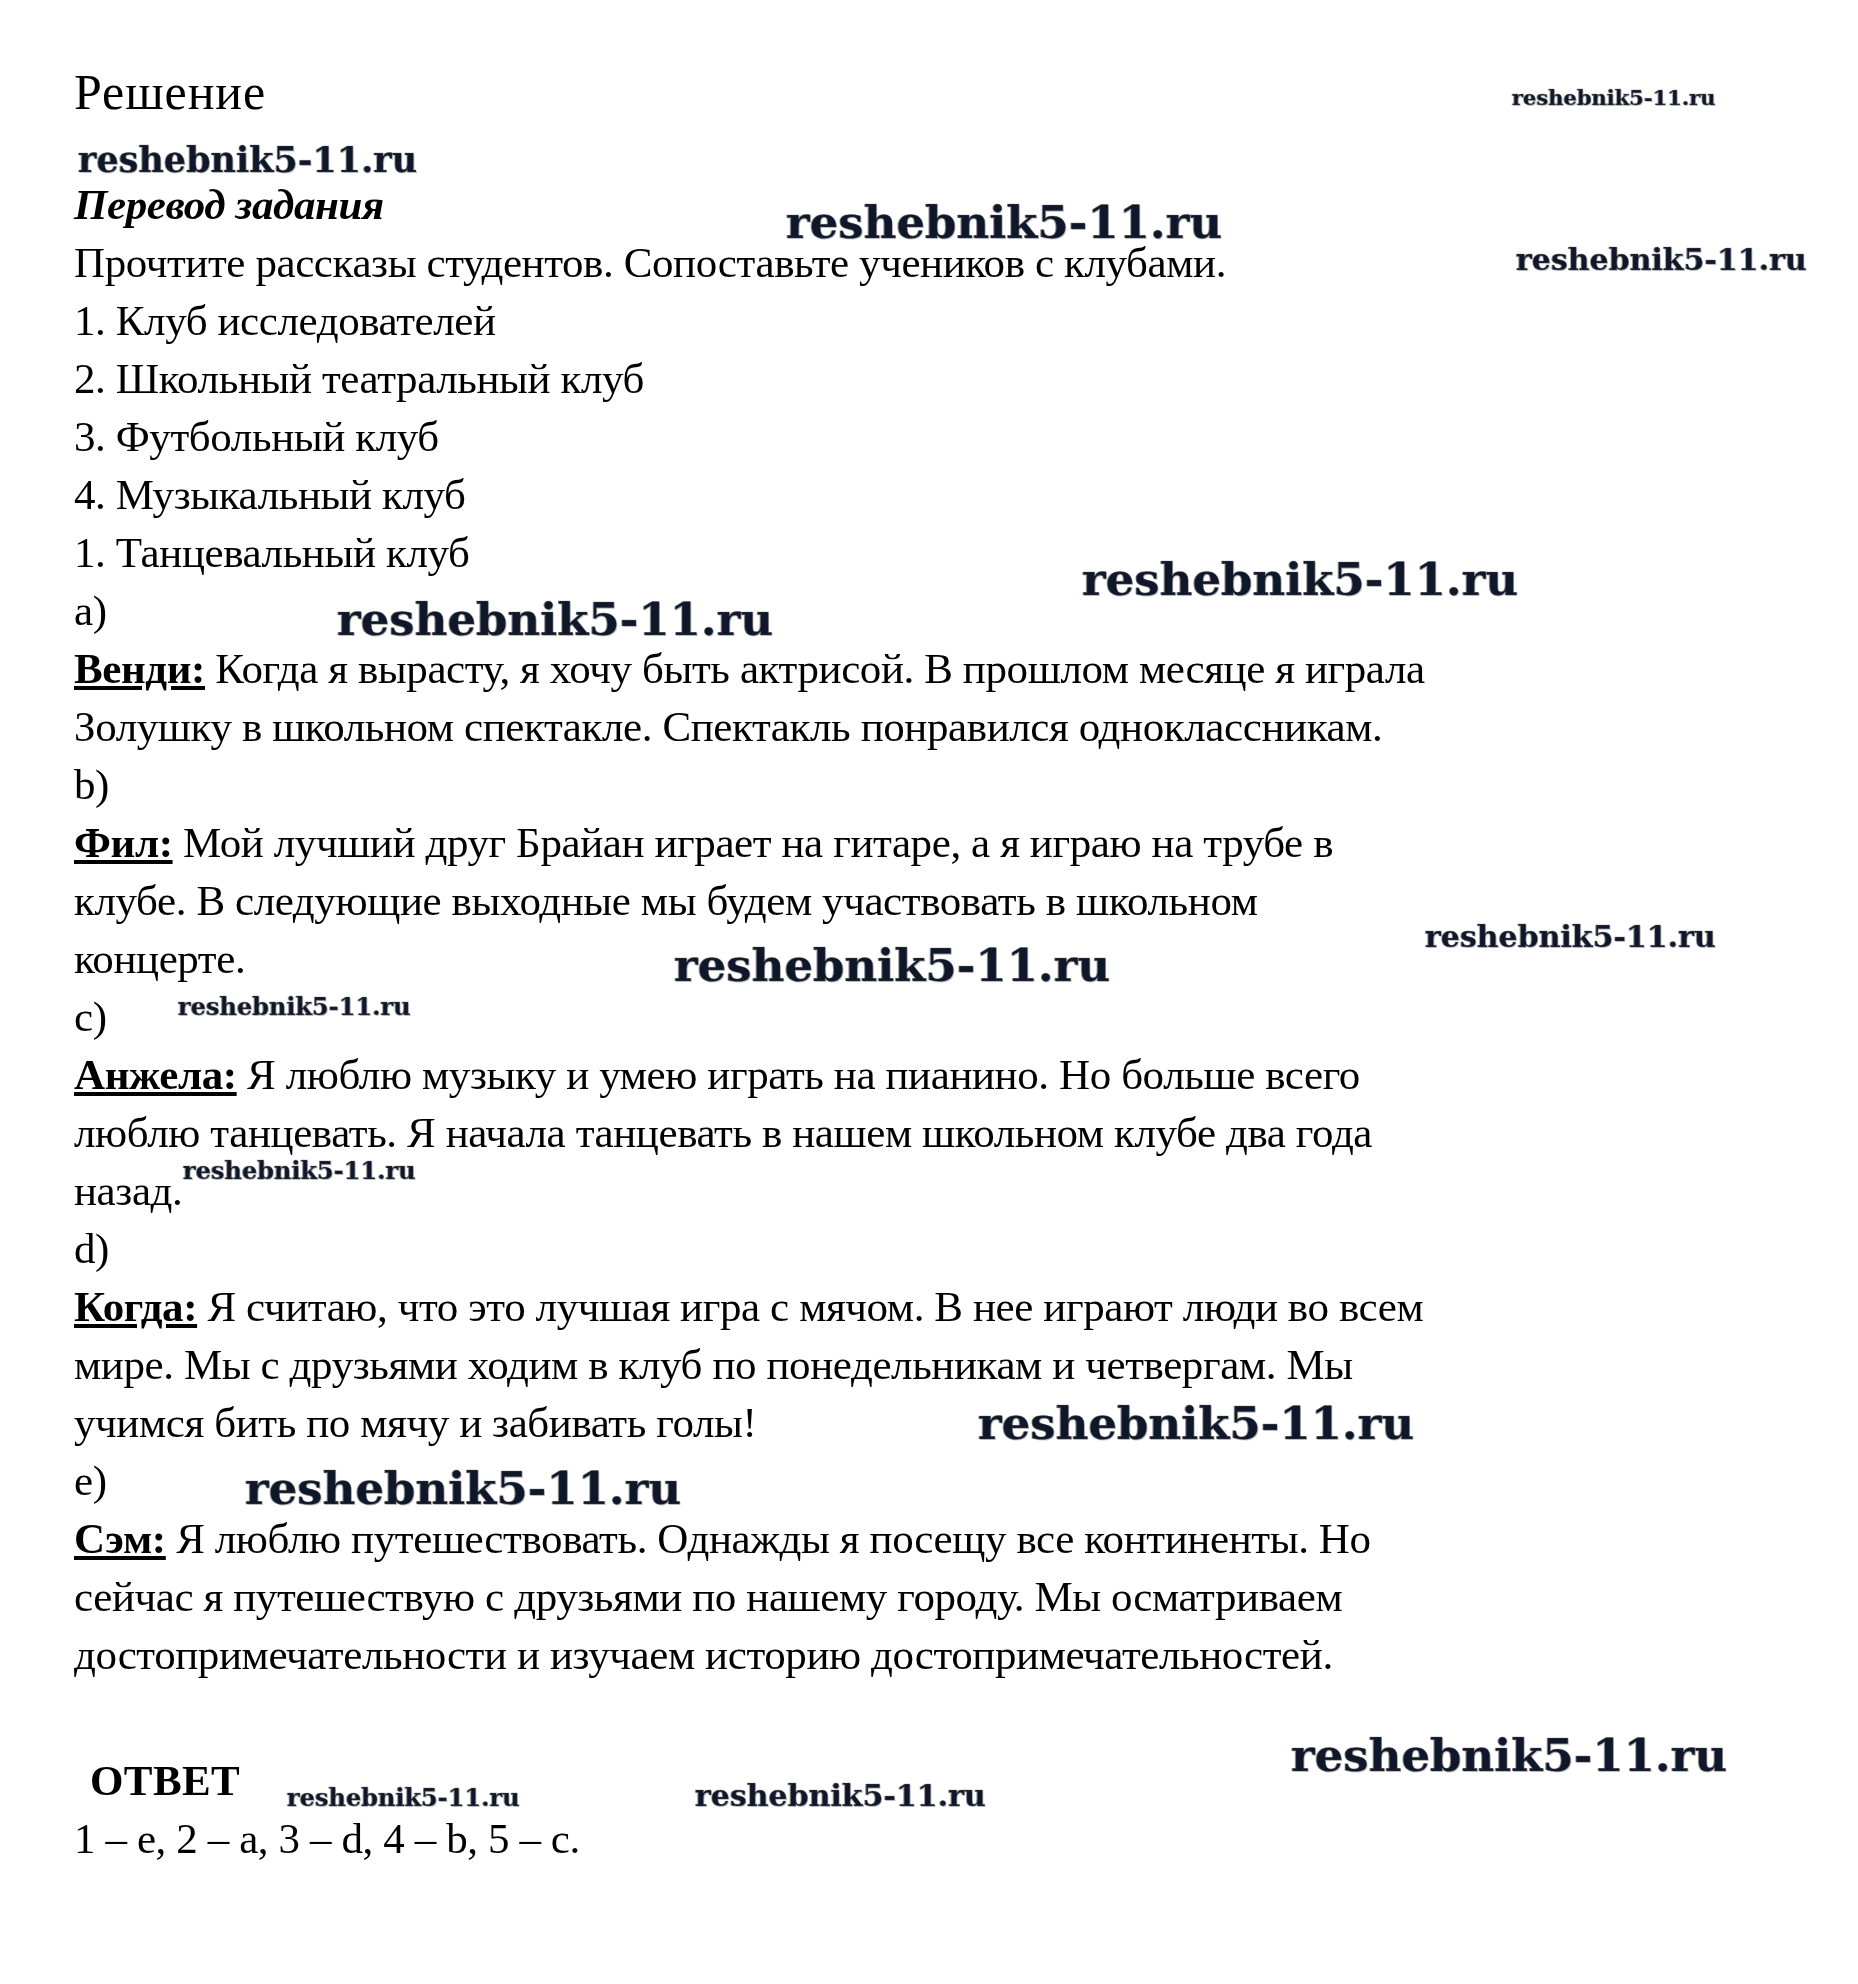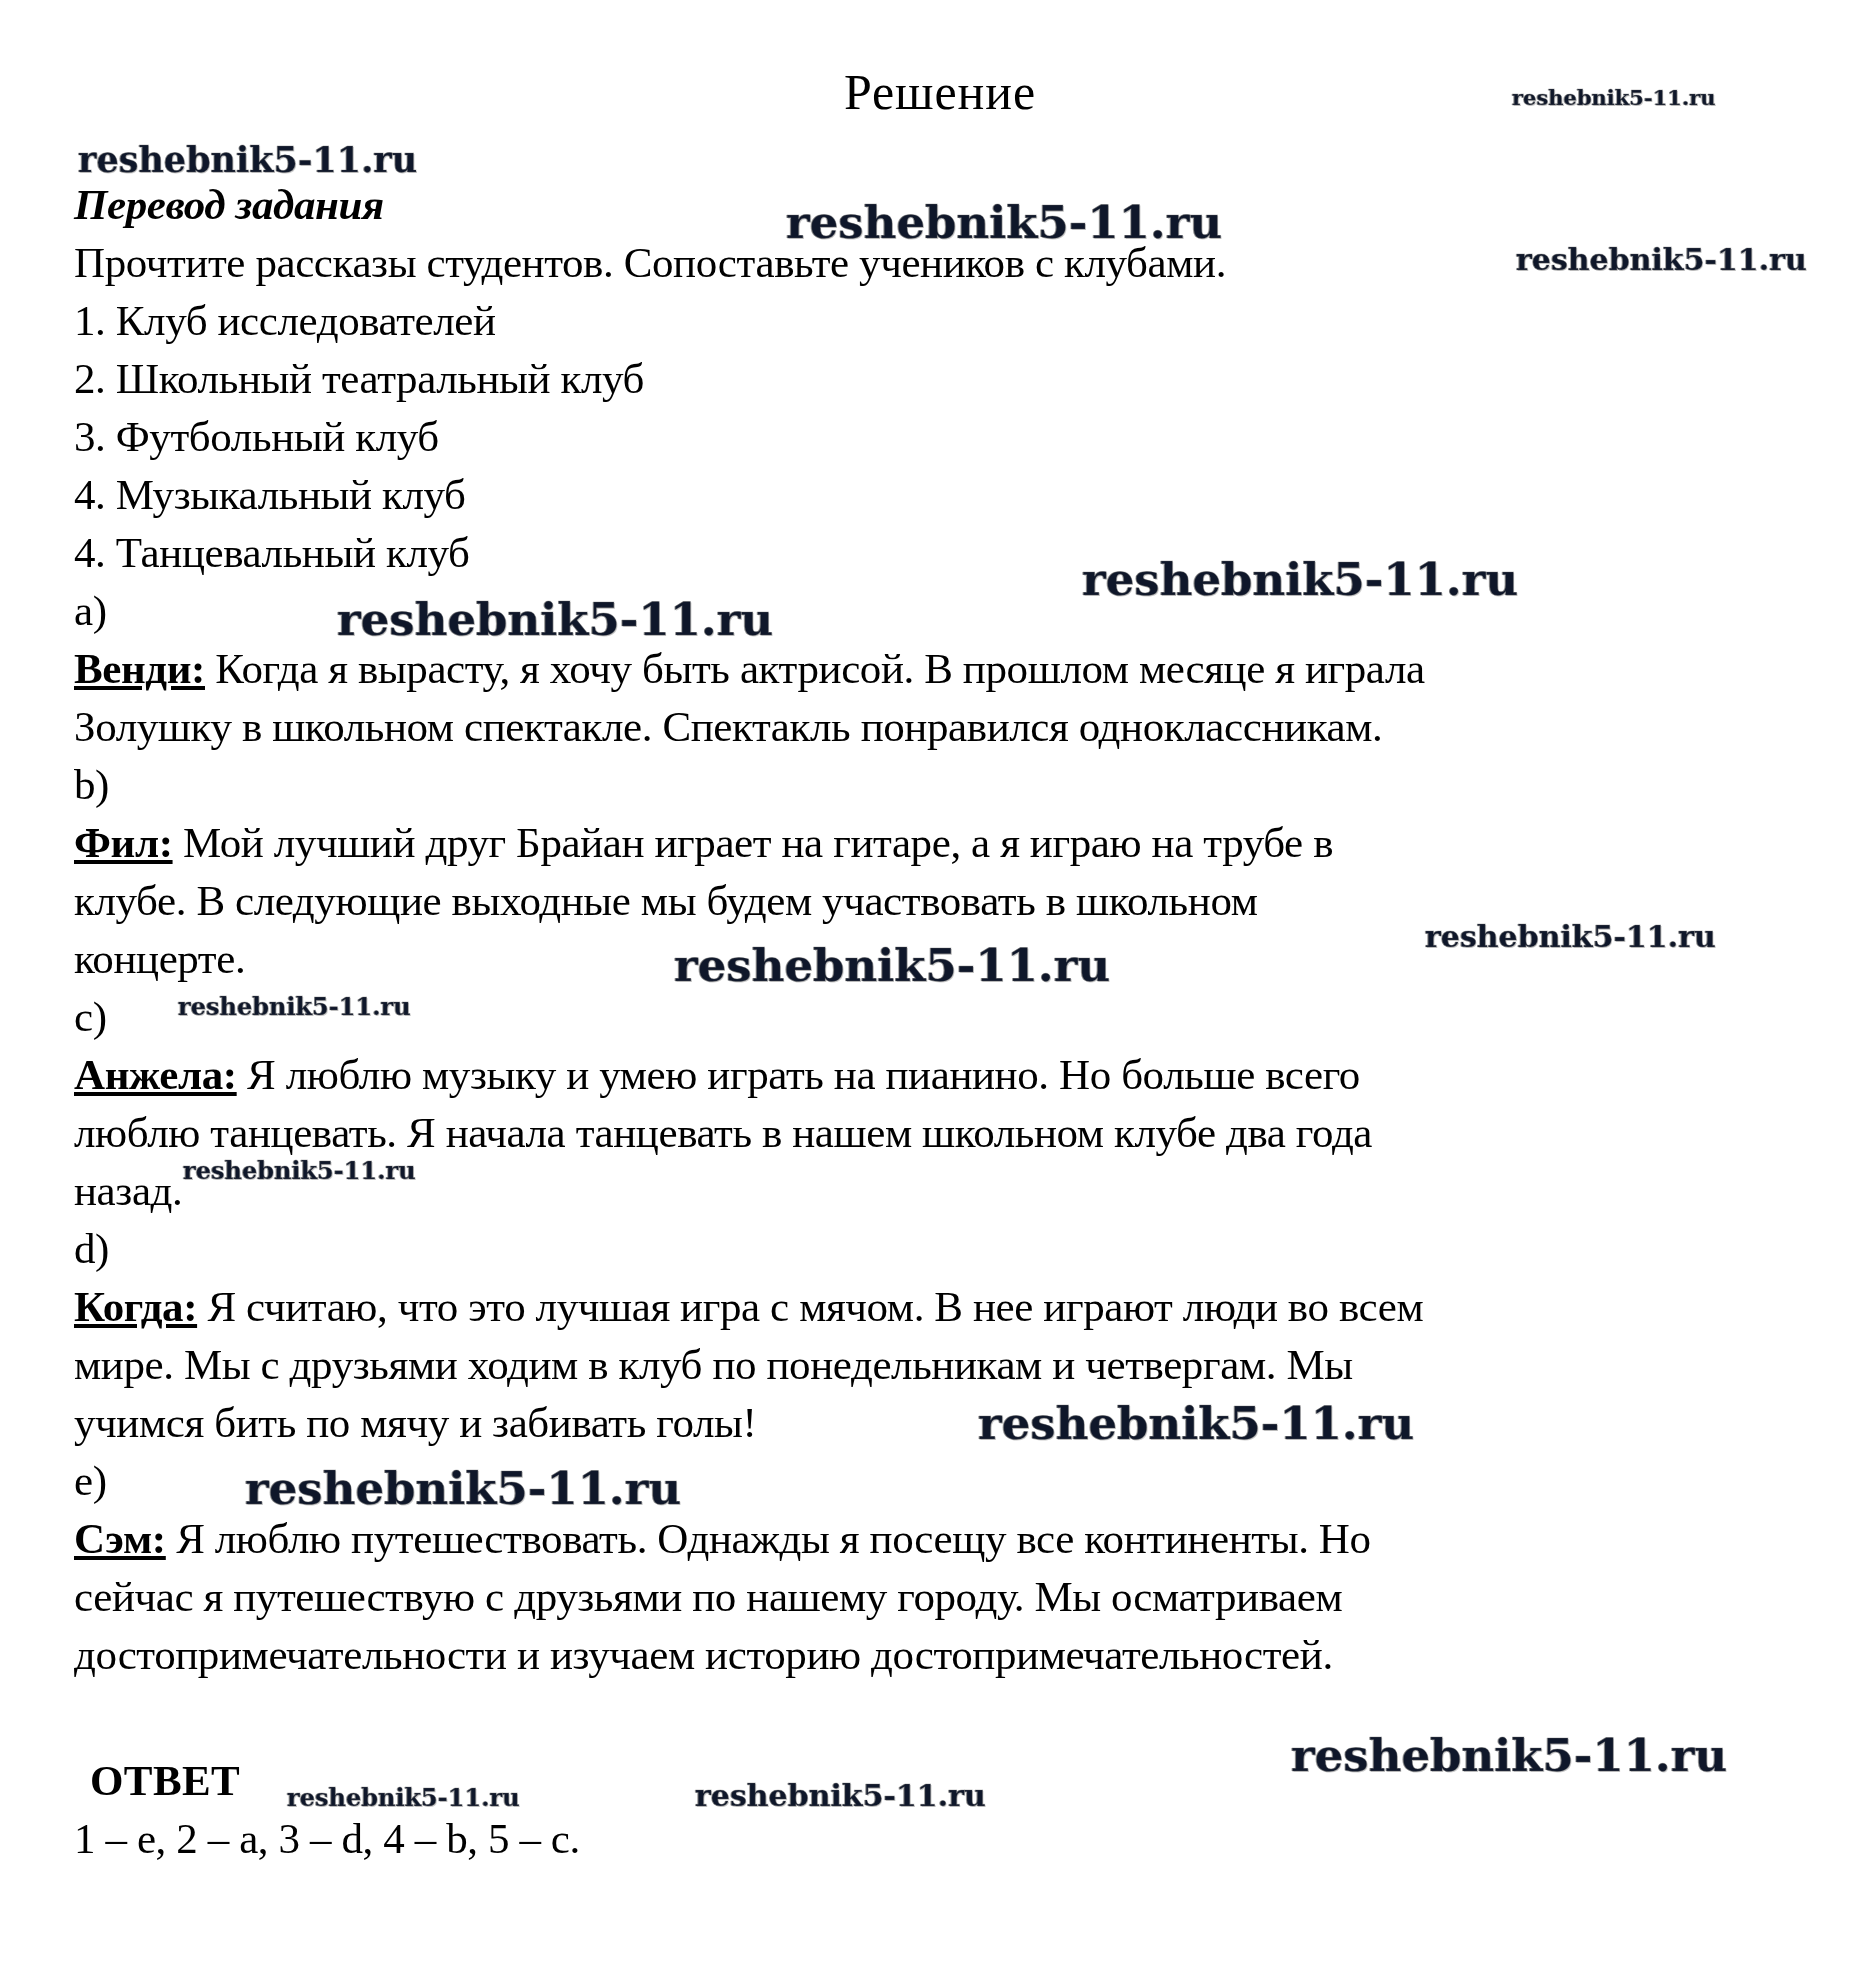--- a/index.html
+++ b/index.html
@@ -16,21 +16,20 @@
   }
   .line {
     font-size: 43px;
     line-height: 58px;
     white-space: nowrap;
     letter-spacing: -0.4px;
   }
   .title {
     font-size: 50px;
     line-height: 63px;
-    text-align: center;
     margin: 0 0 52px 0;
     font-weight: normal;
     letter-spacing: 0.9px;
   }
   .heading-translation {
     font-weight: bold;
     font-style: italic;
   }
   .speaker { font-weight: bold; text-decoration: underline; }
   .answer-heading {
@@ -81,21 +80,21 @@
   <div class="title">Решение</div>
 
   <div class="line heading-translation">Перевод задания</div>
 
   <div class="line">Прочтите рассказы студентов. Сопоставьте учеников с клубами.</div>
 
   <div class="line">1. Клуб исследователей</div>
   <div class="line">2. Школьный театральный клуб</div>
   <div class="line">3. Футбольный клуб</div>
   <div class="line">4. Музыкальный клуб</div>
-  <div class="line">4. Танцевальный клуб</div>
+  <div class="line">1. Танцевальный клуб</div>
 
   <div class="line">a)</div>
   <div class="line"><span class="speaker">Венди:</span> <span>Когда я вырасту, я хочу быть актрисой. В прошлом месяце я играла</span></div>
   <div class="line">Золушку в школьном спектакле. Спектакль понравился одноклассникам.</div>
 
   <div class="line">b)</div>
   <div class="line"><span class="speaker">Фил:</span> <span>Мой лучший друг Брайан играет на гитаре, а я играю на трубе в</span></div>
   <div class="line">клубе. В следующие выходные мы будем участвовать в школьном</div>
   <div class="line">концерте.</div>
 

